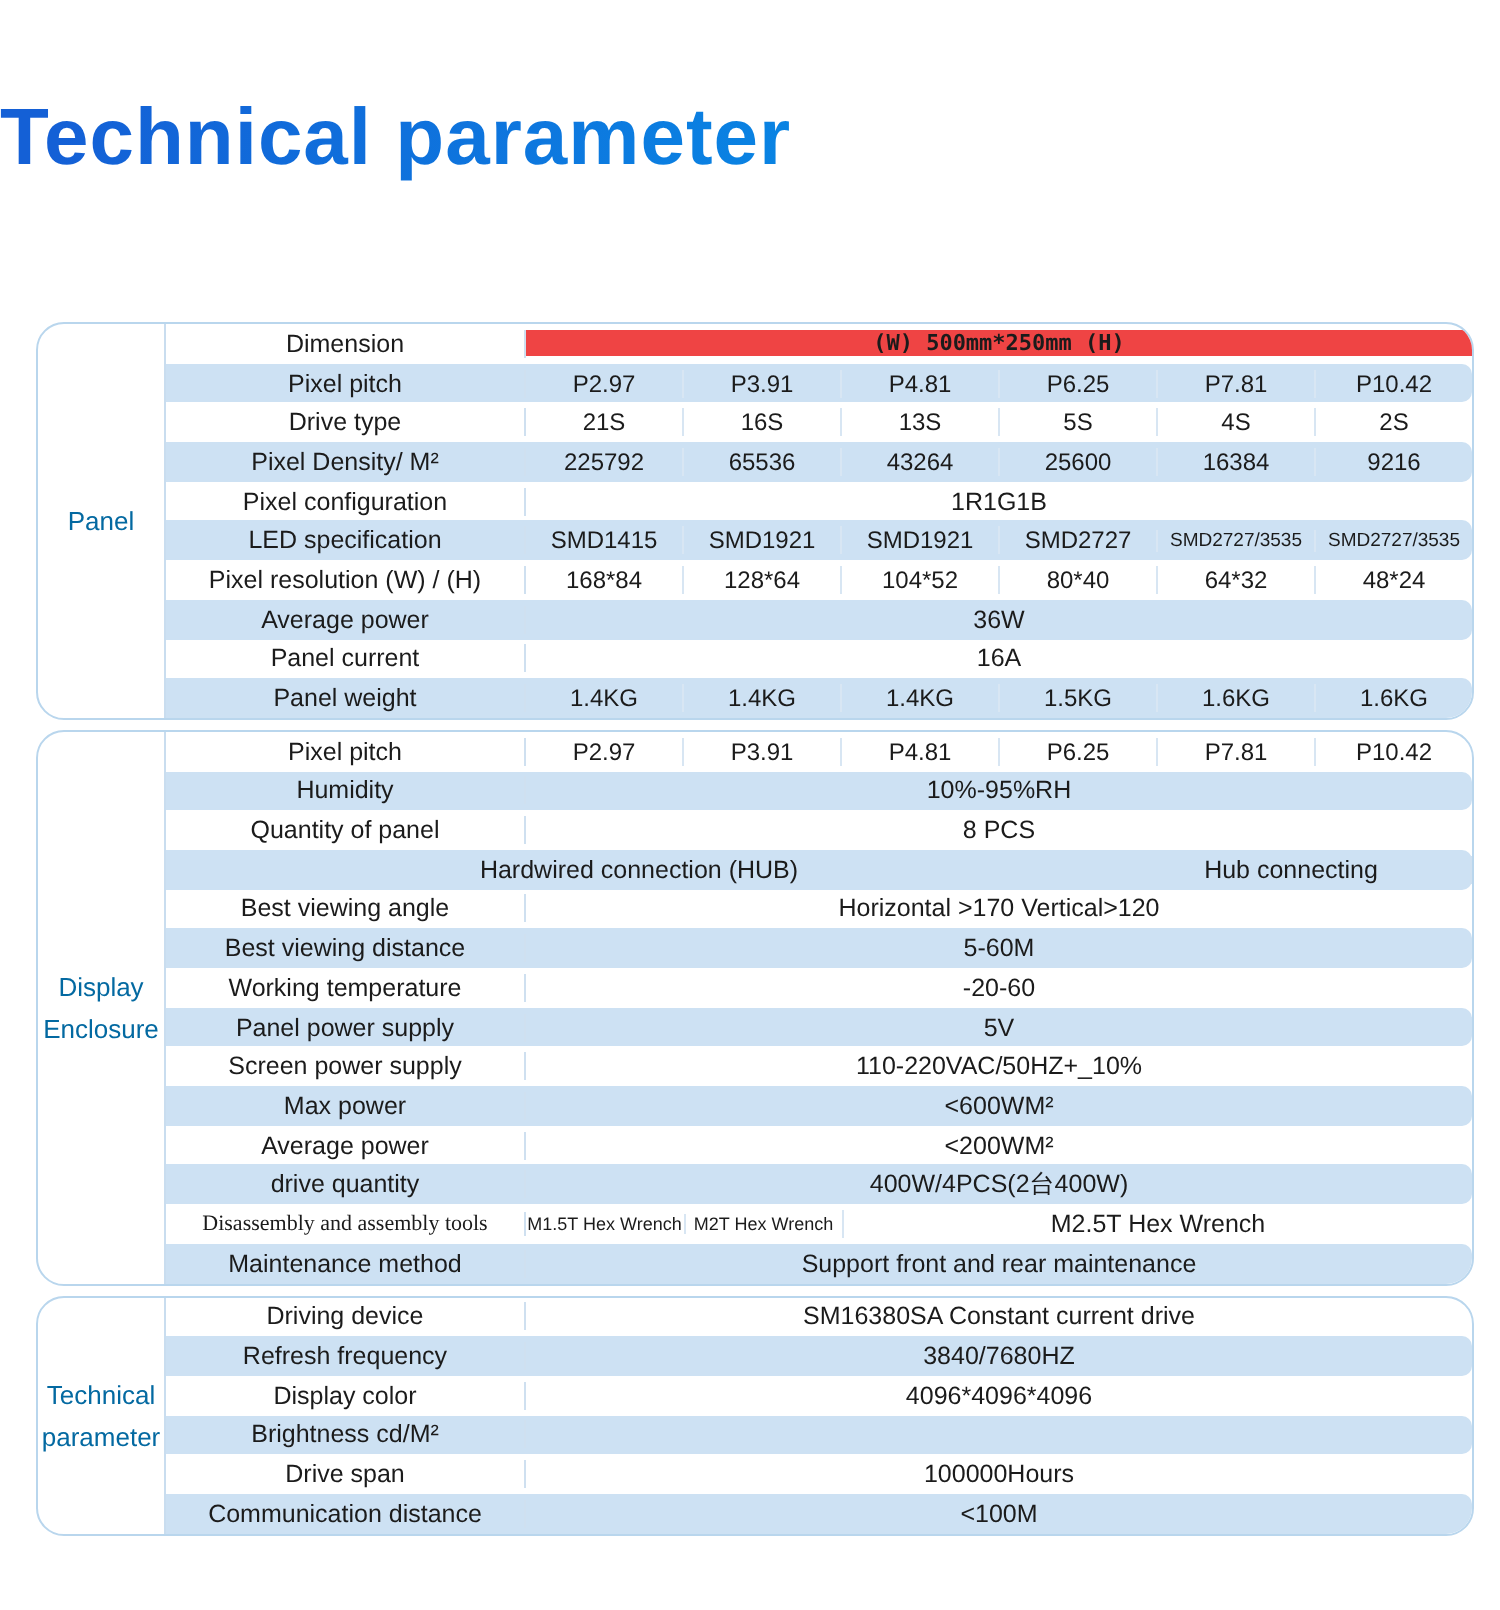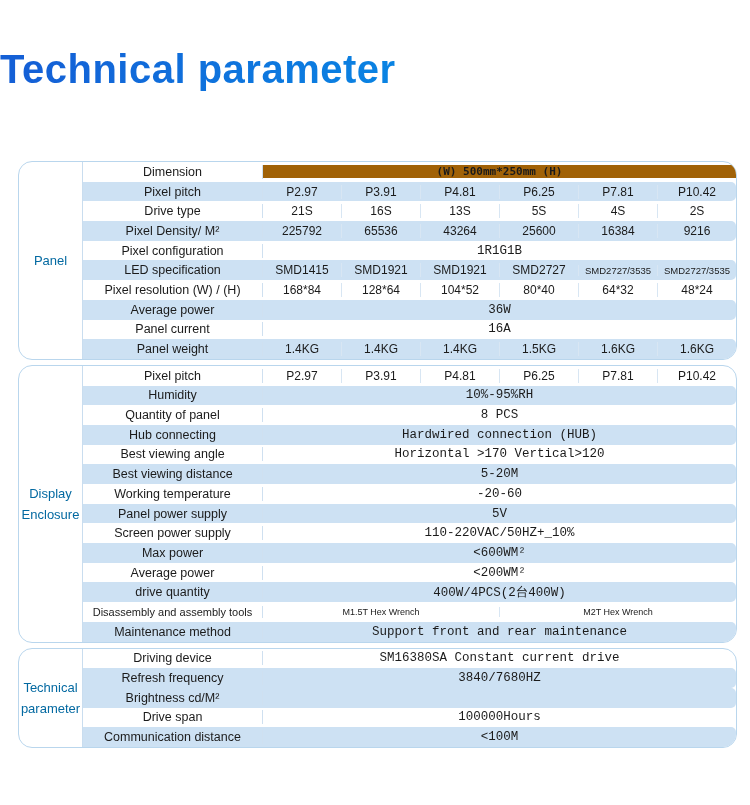--- a/index.html
+++ b/index.html
@@ -52,33 +52,33 @@
   .row.alt { background: #cde1f3; border-radius: 0 5px 5px 0; }
   .cell {
     display: flex;
     align-items: center;
     justify-content: center;
     font-size: 12.5px;
     white-space: nowrap;
     overflow: hidden;
   }
   .param { width: 180px; flex: 0 0 180px; border-right: 1px solid #cfe0f0; }
-  .param.lbl-sm { font-size: 11px; }
+  .param.lbl-sm { font-size: 11px; font-family: Liberation Serif, serif; }
   .data { flex: 1 1 0; font-size: 12px; }
   .data + .data { border-left: 1px solid #d8e6f3; }
   .data.sm { font-size: 9.5px; }
   .data.xs { font-size: 9px; flex: 1 1 0; }
-  .merged { flex: 6 1 0; font-family: Liberation Mono, monospace; }
+  .merged { flex: 6 1 0; }
   .merged-rest { flex: 4 1 0; border-left: 1px solid #d8e6f3; }
   .mono {
     font-family: "DejaVu Sans Mono", monospace;
     font-size: 11px;
     font-weight: 700;
   }
-  .tint { background: #a16207; }
+  .tint { background: #ef4444; }
 </style>
 </head>
 <body>
 
 <div class="page">
   <h1 class="title">Technical parameter</h1>
   <div class="table-wrap" id="table-root">
       <div class="section">
         <div class="section-label">
           <span>Panel</span>
@@ -173,30 +173,30 @@
           </div>
           <div class="row alt">
             <div class="cell param">Humidity</div>
             <div class="cell merged">10%-95%RH</div>
           </div>
           <div class="row">
             <div class="cell param">Quantity of panel</div>
             <div class="cell merged">8 PCS</div>
           </div>
           <div class="row alt">
+            <div class="cell merged">Hardwired connection (HUB)</div>
             <div class="cell param">Hub connecting</div>
-            <div class="cell merged">Hardwired connection (HUB)</div>
           </div>
           <div class="row">
             <div class="cell param">Best viewing angle</div>
             <div class="cell merged">Horizontal &gt;170  Vertical&gt;120</div>
           </div>
           <div class="row alt">
             <div class="cell param">Best viewing distance</div>
-            <div class="cell merged">5-20M</div>
+            <div class="cell merged">5-60M</div>
           </div>
           <div class="row">
             <div class="cell param">Working temperature</div>
             <div class="cell merged">-20-60</div>
           </div>
           <div class="row alt">
             <div class="cell param">Panel power supply</div>
             <div class="cell merged">5V</div>
           </div>
           <div class="row">
@@ -212,20 +212,21 @@
             <div class="cell merged">&lt;200WM²</div>
           </div>
           <div class="row alt">
             <div class="cell param">drive quantity</div>
             <div class="cell merged">400W/4PCS(2台400W)</div>
           </div>
           <div class="row">
             <div class="cell param lbl-sm">Disassembly and assembly tools</div>
             <div class="cell data xs">M1.5T Hex Wrench</div>
             <div class="cell data xs">M2T Hex Wrench</div>
+            <div class="cell merged-rest">M2.5T Hex Wrench</div>
           </div>
           <div class="row alt">
             <div class="cell param">Maintenance method</div>
             <div class="cell merged">Support front and rear maintenance</div>
           </div>
         </div>
       </div>
       <div class="section">
         <div class="section-label">
           <span>Technical</span>
@@ -233,20 +234,24 @@
         </div>
         <div class="rows">
           <div class="row">
             <div class="cell param">Driving device</div>
             <div class="cell merged">SM16380SA Constant current drive</div>
           </div>
           <div class="row alt">
             <div class="cell param">Refresh frequency</div>
             <div class="cell merged">3840/7680HZ</div>
           </div>
+          <div class="row">
+            <div class="cell param">Display color</div>
+            <div class="cell merged">4096*4096*4096</div>
+          </div>
           <div class="row alt">
             <div class="cell param">Brightness cd/M²</div>
           </div>
           <div class="row">
             <div class="cell param">Drive span</div>
             <div class="cell merged">100000Hours</div>
           </div>
           <div class="row alt">
             <div class="cell param">Communication distance</div>
             <div class="cell merged">&lt;100M</div>

